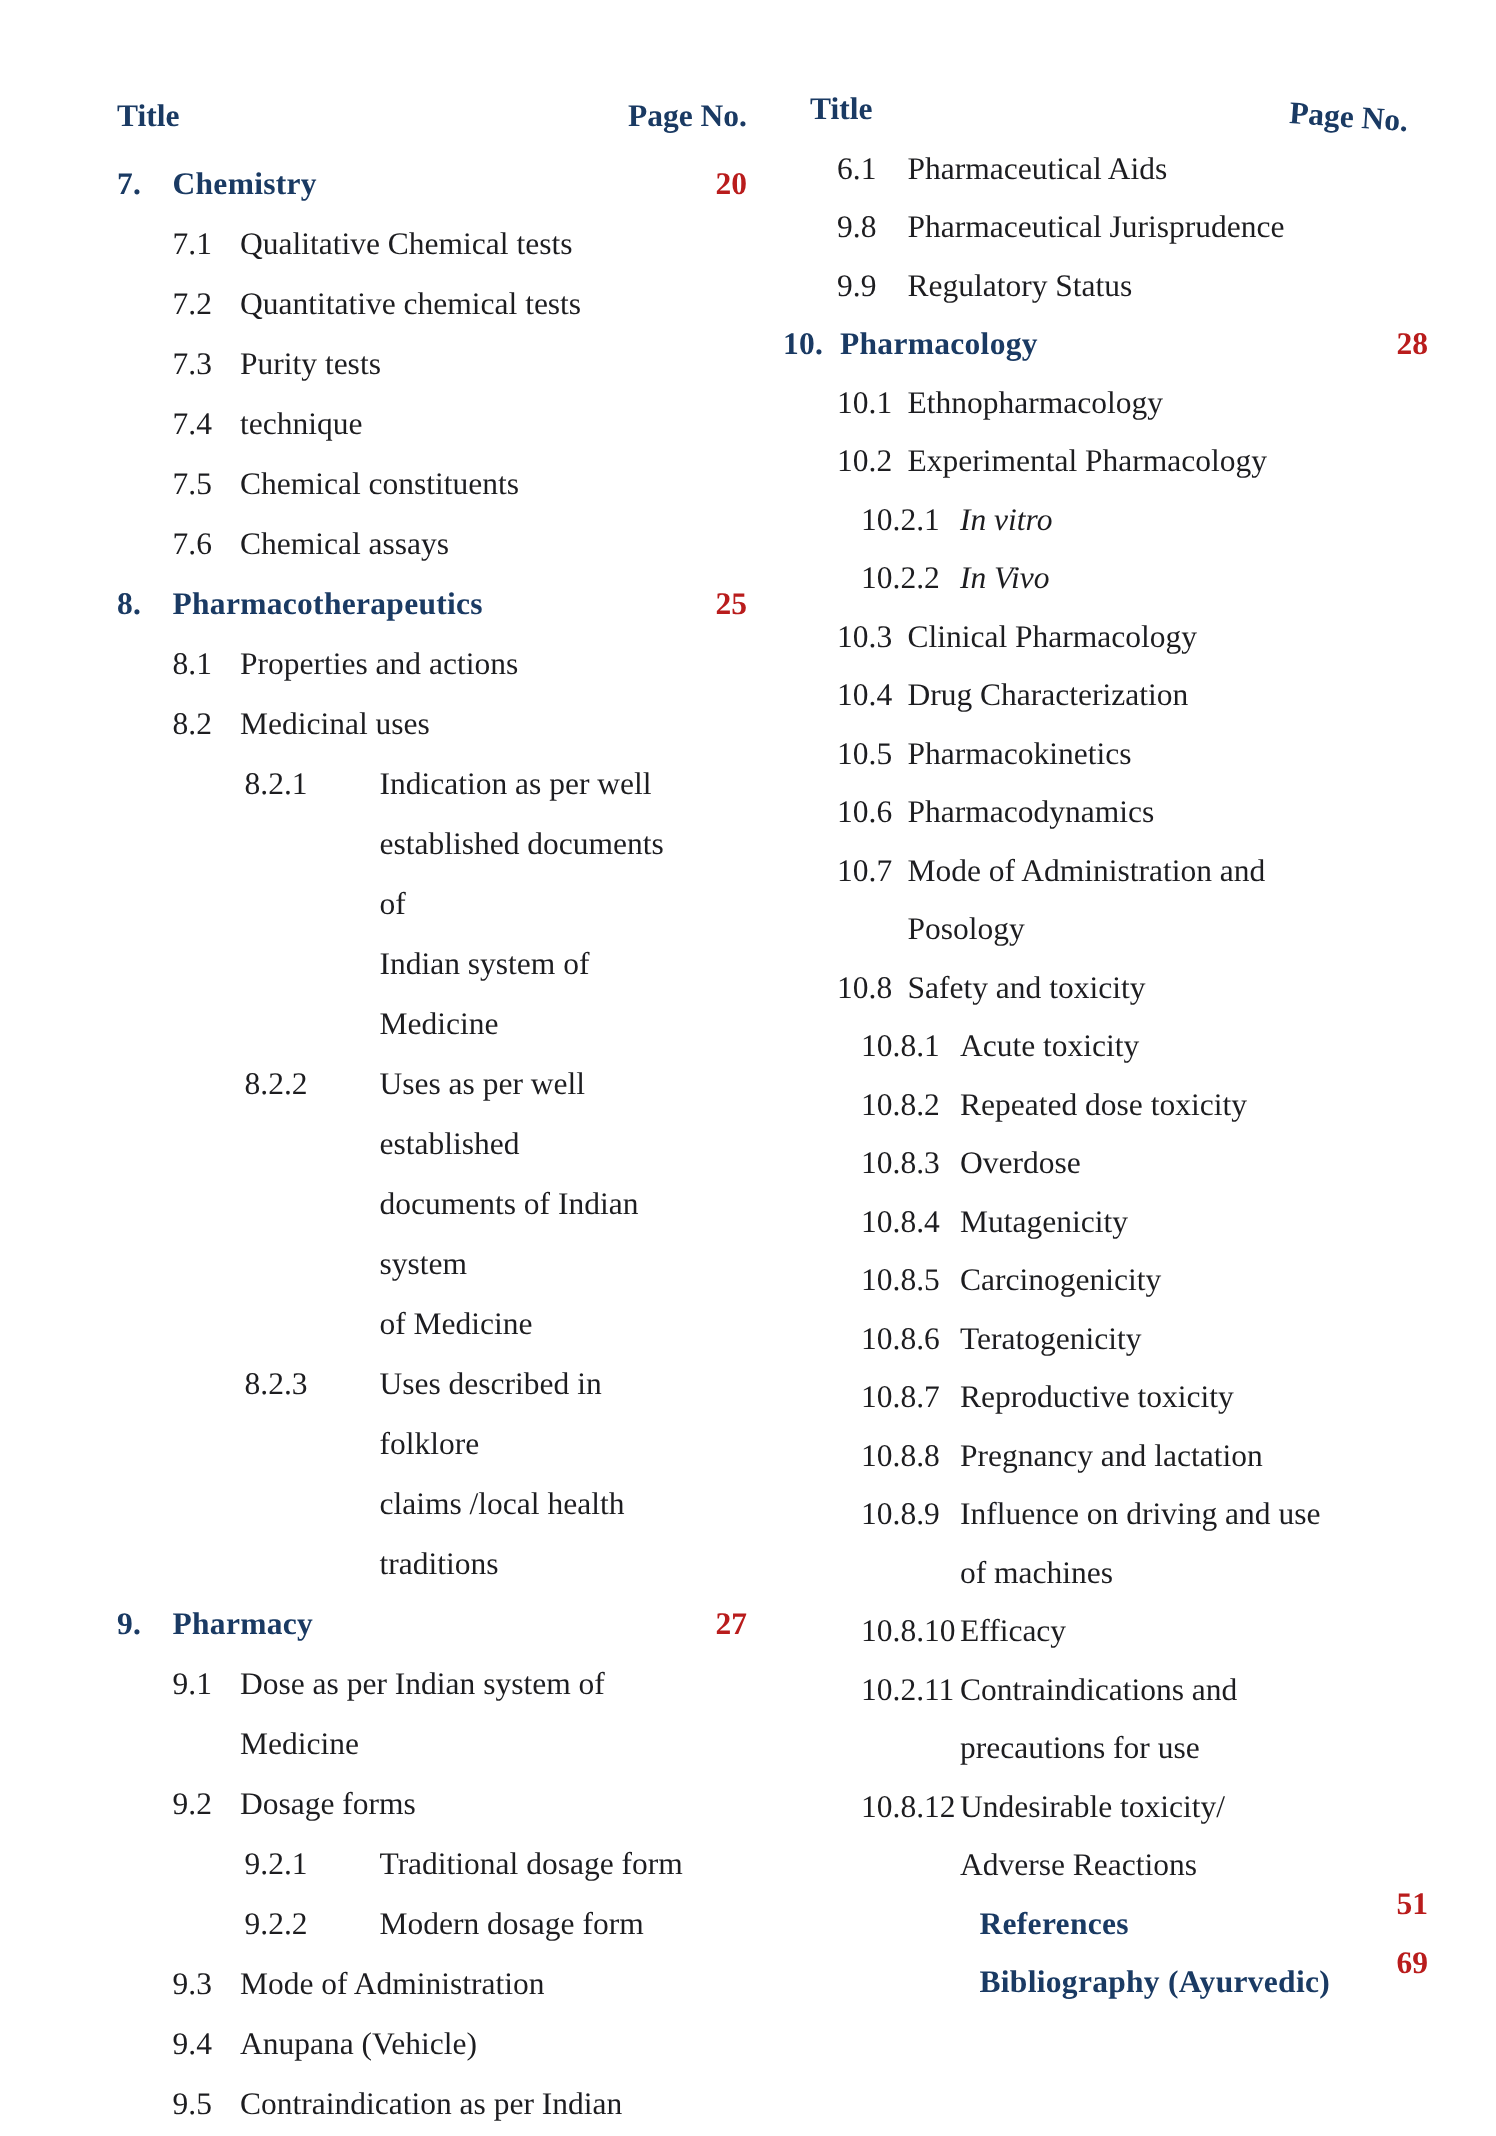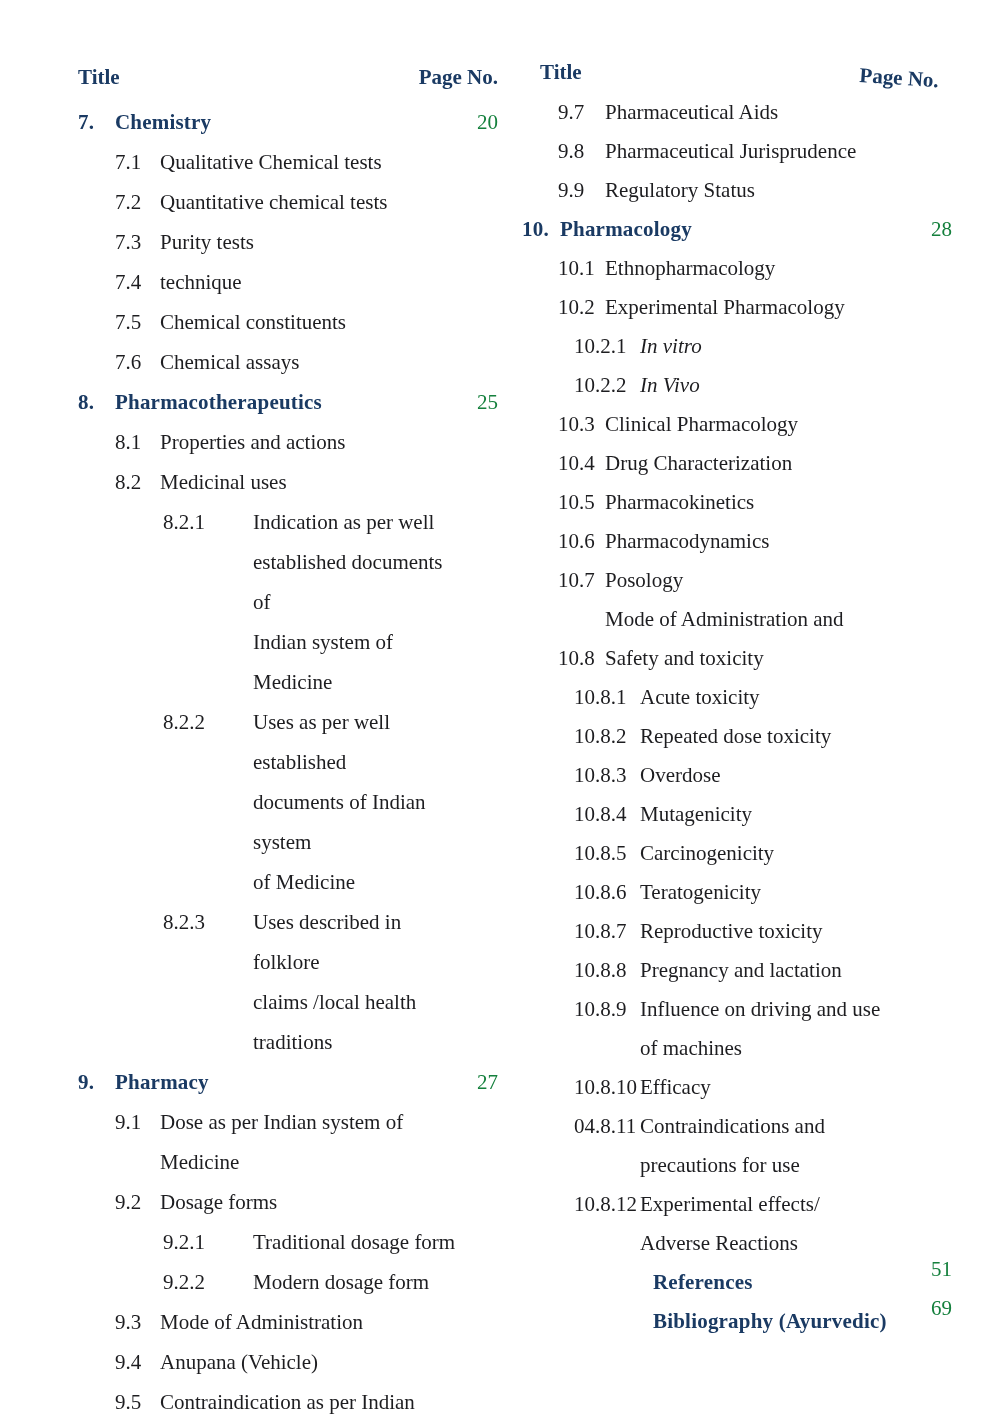--- a/index.html
+++ b/index.html
@@ -22,21 +22,21 @@
   .col-right .col-header{margin-bottom:4px;padding-left:18px;padding-right:12px;}
   .col-right .h-page{transform:rotate(4deg) translateY(3px);transform-origin:left top;}
   .entries{display:block;}
   .entry{
     display:flex;align-items:flex-start;
     font-size:21px;line-height:40px;
   }
   .col-right .entry{line-height:39px;}
   .num{flex:none;white-space:nowrap;}
   .text{flex:1;min-width:0;}
-  .pg{flex:none;margin-left:8px;font-weight:normal;color:#15803d;}
+  .pg{flex:none;margin-left:8px;font-weight:bold;color:#b91c1c;}
   
   .col-left .lvl0 .num{width:37px;}
   .col-left .lvl1{margin-left:37px;}
   .col-left .lvl1 .num{width:45px;}
   .col-left .lvl2{margin-left:85px;gap:28px;}
   .col-left .lvl2 .num{width:62px;}
   
   .col-right .lvl0 .num{width:38px;}
   .col-right .lvl1{margin-left:36px;}
   .col-right .lvl1 .num{width:47px;}
@@ -226,21 +226,21 @@
       </div>
   </section>
 
   <section class="col col-right">
     <div class="col-header">
       <span class="h-title">Title</span>
       <span class="h-page">Page No.</span>
     </div>
     <div class="entries">
         <div class="entry lvl1">
-          <span class="num">9.7</span>
+          <span class="num">6.1</span>
           <span class="text">
             <div>Pharmaceutical Aids</div>
           </span>
           <span class="pg"></span>
         </div>
         <div class="entry lvl1">
           <span class="num">9.8</span>
           <span class="text">
             <div>Pharmaceutical Jurisprudence</div>
           </span>
@@ -312,22 +312,22 @@
         <div class="entry lvl1">
           <span class="num">10.6</span>
           <span class="text">
             <div>Pharmacodynamics</div>
           </span>
           <span class="pg"></span>
         </div>
         <div class="entry lvl1">
           <span class="num">10.7</span>
           <span class="text">
+            <div>Mode of Administration and</div>
             <div>Posology</div>
-            <div>Mode of Administration and</div>
           </span>
           <span class="pg"></span>
         </div>
         <div class="entry lvl1">
           <span class="num">10.8</span>
           <span class="text">
             <div>Safety and toxicity</div>
           </span>
           <span class="pg"></span>
         </div>
@@ -396,31 +396,31 @@
           <span class="pg"></span>
         </div>
         <div class="entry lvl2">
           <span class="num">10.8.10</span>
           <span class="text">
             <div>Efficacy</div>
           </span>
           <span class="pg"></span>
         </div>
         <div class="entry lvl2">
-          <span class="num">04.8.11</span>
+          <span class="num">10.2.11</span>
           <span class="text">
             <div>Contraindications and</div>
             <div>precautions for use</div>
           </span>
           <span class="pg"></span>
         </div>
         <div class="entry lvl2">
           <span class="num">10.8.12</span>
           <span class="text">
-            <div>Experimental effects/</div>
+            <div>Undesirable toxicity/</div>
             <div>Adverse Reactions</div>
           </span>
           <span class="pg"></span>
         </div>
         <div class="entry lvl0 heading ref">
           <span class="num"></span>
           <span class="text">
             <div>References</div>
           </span>
           <span class="pg">51</span>

